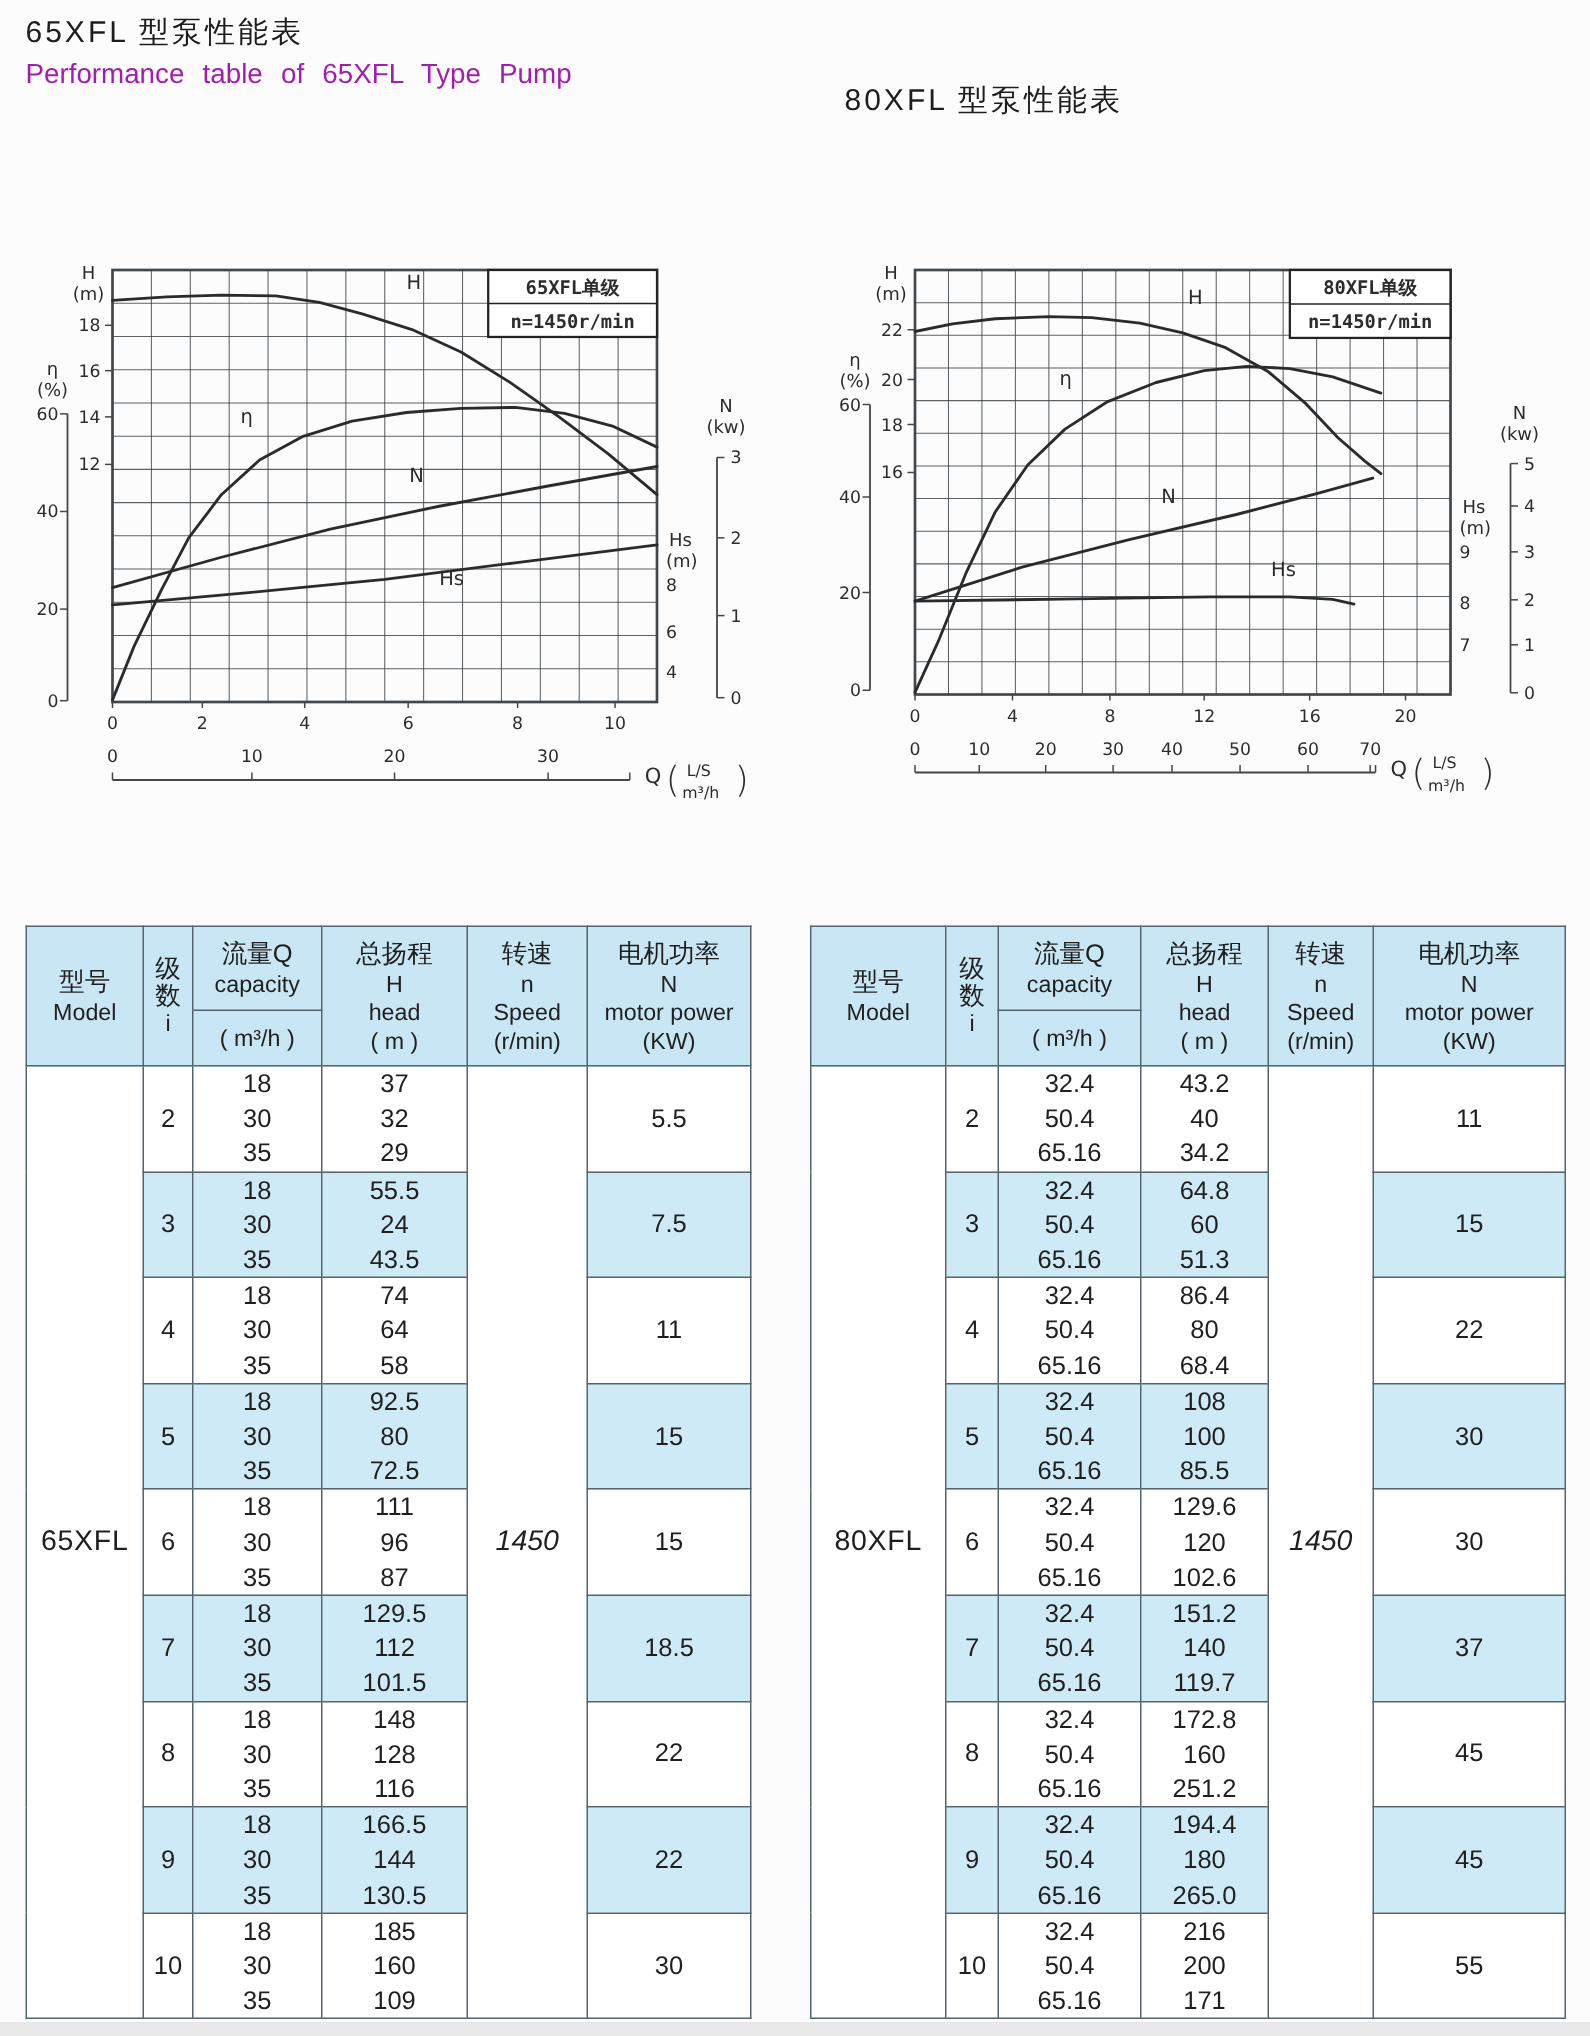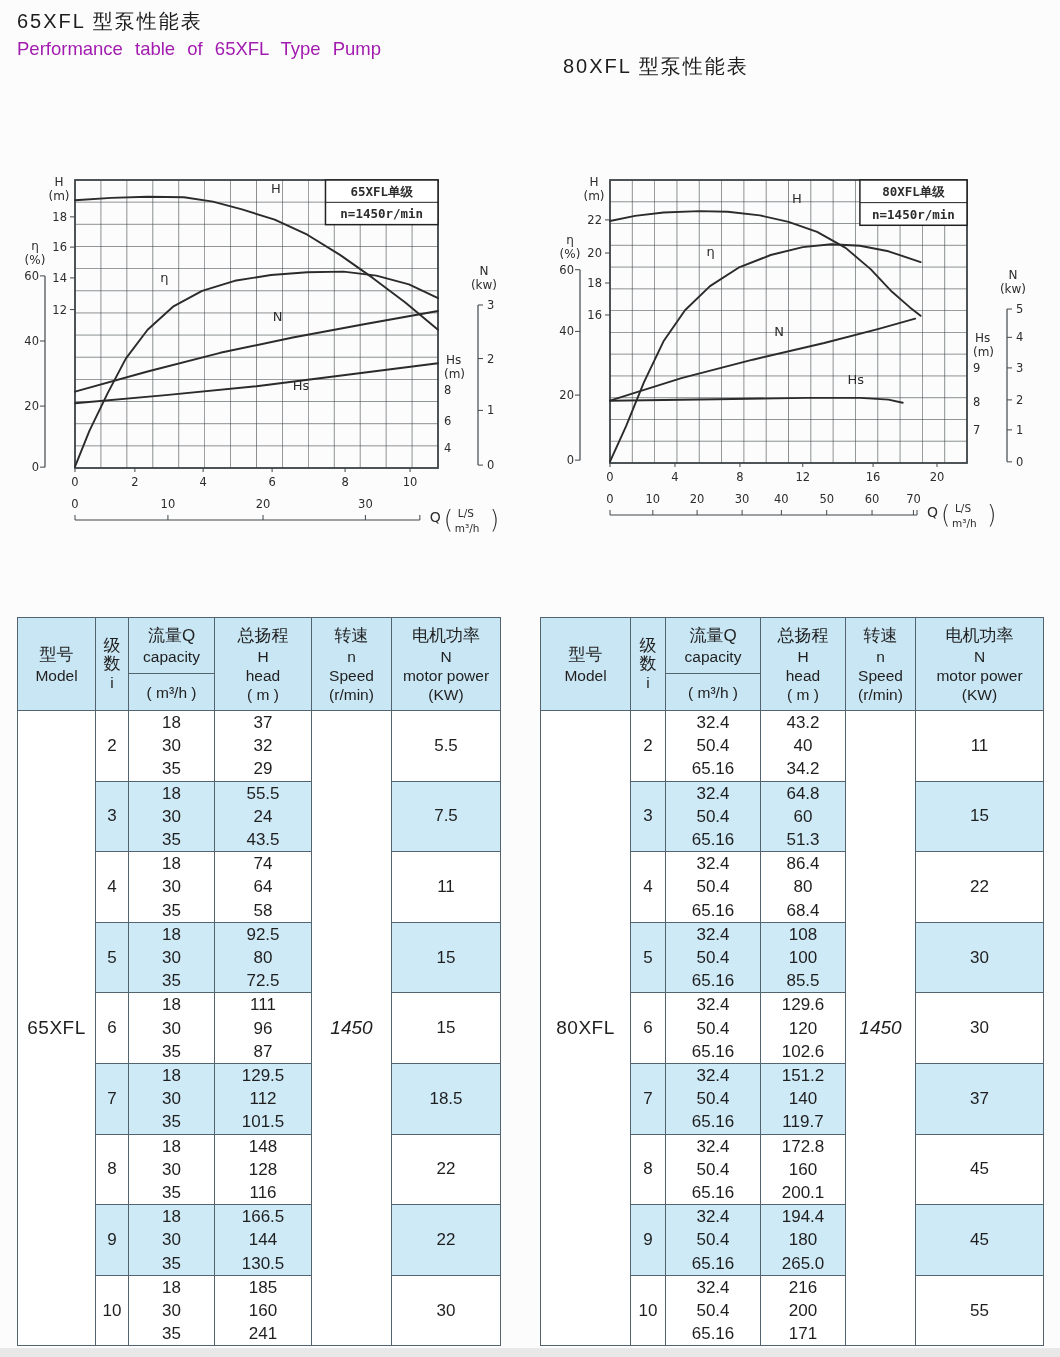--- a/index.html
+++ b/index.html
@@ -440,21 +440,21 @@
         <tr class="grp">
           <td class="stage">10</td>
           <td class="vals">
             <div>18</div>
             <div>30</div>
             <div>35</div>
           </td>
           <td class="vals">
             <div>185</div>
             <div>160</div>
-            <div>241</div>
+            <div>109</div>
           </td>
           <td class="power">30</td>
         </tr>
       </tbody>
   </table>
 
   <table class="pump-table" style="left:540px;top:617px;width:503px;">
     <colgroup>
         <col style="width:90px">
         <col style="width:35px">
@@ -593,21 +593,21 @@
         <tr class="grp">
           <td class="stage">8</td>
           <td class="vals">
             <div>32.4</div>
             <div>50.4</div>
             <div>65.16</div>
           </td>
           <td class="vals">
             <div>172.8</div>
             <div>160</div>
-            <div>200.1</div>
+            <div>251.2</div>
           </td>
           <td class="power">45</td>
         </tr>
         <tr class="grp band">
           <td class="stage">9</td>
           <td class="vals">
             <div>32.4</div>
             <div>50.4</div>
             <div>65.16</div>
           </td>

